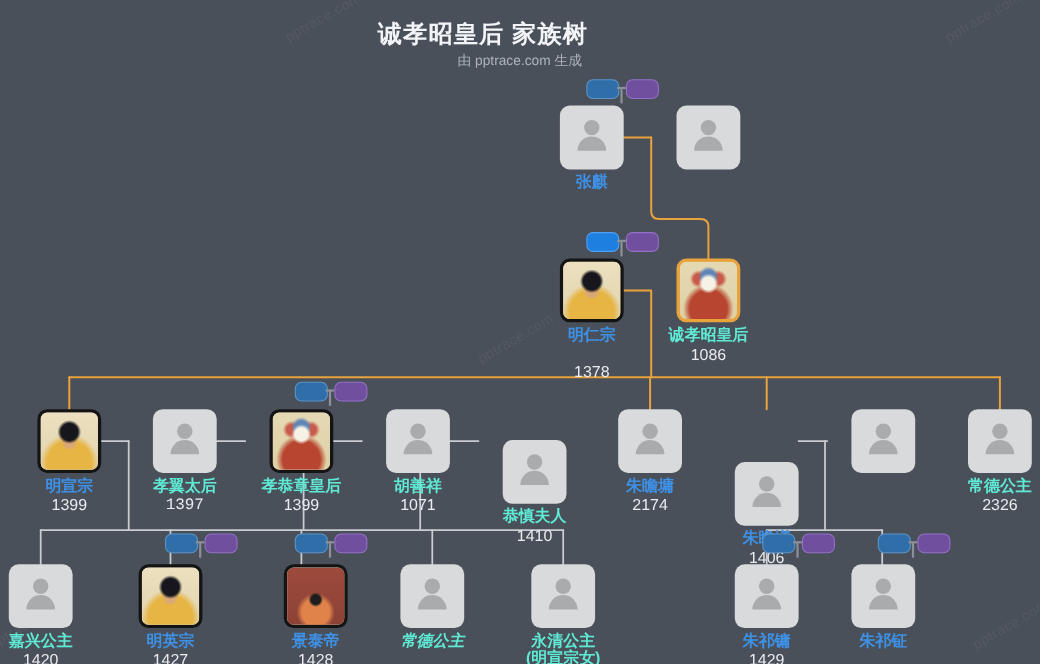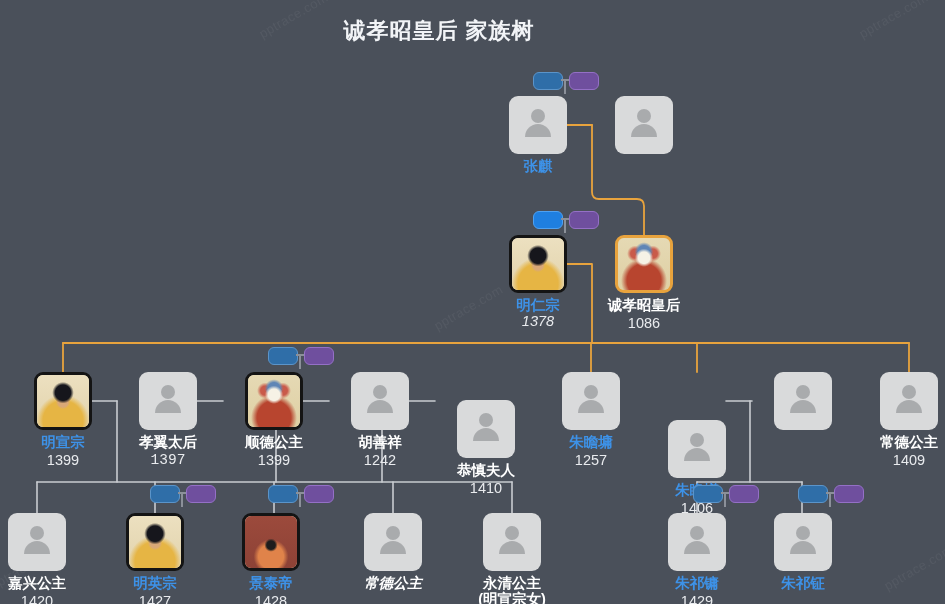--- a/index.html
+++ b/index.html
@@ -46,21 +46,21 @@
           width:14px;height:14px;border-radius:50%;background:#a9abad;}
   .avatar .body{position:absolute;left:50%;bottom:5px;transform:translateX(-50%);
           width:26px;height:13px;background:#a9abad;
           border-radius:13px 13px 0 0;}
   .pname{
     position:absolute;top:62px;left:50%;transform:translateX(-50%);
     font-size:14.5px;font-weight:bold;white-space:nowrap;line-height:16px;
     text-align:center;
   }
   .pname.m{color:#3d92e8;}
-  .pname.f{color:#ffffff;}
+  .pname.f{color:#5eead4;}
   .pname2{display:block;font-size:14.5px;font-weight:bold;line-height:16px;}
   .pyear{
     position:absolute;left:50%;transform:translateX(-50%);
     font-size:14.5px;color:#e9ebee;white-space:nowrap;
   }
 
   
   .badge{position:absolute;}
   .badge .pill{position:absolute;top:0;width:28px;height:16px;border-radius:6px;}
   .badge .pill.blue{left:0;background:#2f6ea8;border:1px solid #5b94c9;}
@@ -74,20 +74,21 @@
 
 <div id="stage">
 
   <div class="wm" style="left:255px;top:8px;">pptrace.com</div>
   <div class="wm" style="left:855px;top:8px;">pptrace.com</div>
   <div class="wm" style="left:-14px;top:560px;">pptrace.com</div>
   <div class="wm" style="left:880px;top:560px;">pptrace.com</div>
   <div class="wm" style="left:430px;top:300px;">pptrace.com</div>
 
   <div class="title">诚孝昭皇后 家族树</div>
+  <div class="subtitle">由 pptrace.com 生成</div>
 
   <svg id="links" viewBox="0 0 945 604" xmlns="http://www.w3.org/2000/svg">
       <path d="M 92 401 L 117 401" fill="none" stroke="#c9ccd1" stroke-width="1.6" stroke-linecap="round" stroke-linejoin="round"></path>
       <path d="M 197 401 L 223 401" fill="none" stroke="#c9ccd1" stroke-width="1.6" stroke-linecap="round" stroke-linejoin="round"></path>
       <path d="M 303 401 L 329 401" fill="none" stroke="#c9ccd1" stroke-width="1.6" stroke-linecap="round" stroke-linejoin="round"></path>
       <path d="M 409 401 L 435 401" fill="none" stroke="#c9ccd1" stroke-width="1.6" stroke-linecap="round" stroke-linejoin="round"></path>
       <path d="M 726 401 L 752 401" fill="none" stroke="#c9ccd1" stroke-width="1.6" stroke-linecap="round" stroke-linejoin="round"></path>
       <path d="M 117 401 L 117 455 L 117 482" fill="none" stroke="#c9ccd1" stroke-width="1.6" stroke-linecap="round" stroke-linejoin="round"></path>
       <path d="M 276 401 L 276 482" fill="none" stroke="#c9ccd1" stroke-width="1.6" stroke-linecap="round" stroke-linejoin="round"></path>
       <path d="M 382 401 L 382 482" fill="none" stroke="#c9ccd1" stroke-width="1.6" stroke-linecap="round" stroke-linejoin="round"></path>
@@ -127,21 +128,21 @@
             <div class="head"></div>
             <div class="body"></div>
           </div>
         </div>
       </div>
       <div class="node" style="left: 509px; top: 235px;">
         <div class="card photo">
           <div style="position: absolute; inset: 0px; background: radial-gradient(circle at 50% 34%, rgb(22, 22, 28) 0px, rgb(22, 22, 28) 18%, rgba(22, 22, 28, 0) 25%), radial-gradient(circle at 50% 52%, rgb(217, 168, 119) 0px, rgb(217, 168, 119) 13%, rgba(217, 168, 119, 0) 19%), radial-gradient(circle at 50% 88%, rgb(230, 181, 68) 0px, rgb(230, 181, 68) 38%, rgba(230, 181, 68, 0) 50%), linear-gradient(rgb(236, 224, 192), rgb(226, 211, 172));"></div>
         </div>
         <div class="pname m">明仁宗</div>
-        <div class="pyear" style="top: 78px; font-style: italic;">1378</div>
+        <div class="pyear" style="top: 96px;">1378</div>
       </div>
       <div class="node" style="left: 615px; top: 235px;">
         <div class="card root">
           <div style="position: absolute; inset: 0px; background: radial-gradient(circle at 50% 38%, rgb(246, 242, 230) 0px, rgb(246, 242, 230) 14%, rgba(246, 242, 230, 0) 22%), radial-gradient(circle at 50% 26%, rgb(95, 134, 182) 0px, rgb(95, 134, 182) 13%, rgba(95, 134, 182, 0) 20%), radial-gradient(circle at 33% 30%, rgb(201, 90, 74) 0px, rgb(201, 90, 74) 9%, rgba(201, 90, 74, 0) 16%), radial-gradient(circle at 67% 30%, rgb(201, 90, 74) 0px, rgb(201, 90, 74) 9%, rgba(201, 90, 74, 0) 16%), radial-gradient(circle at 50% 82%, rgb(184, 69, 47) 0px, rgb(184, 69, 47) 34%, rgba(184, 69, 47, 0) 46%), linear-gradient(rgb(229, 217, 180), rgb(223, 208, 164));"></div>
         </div>
         <div class="pname f">诚孝昭皇后</div>
         <div class="pyear" style="top: 80px;">1086</div>
       </div>
       <div class="node" style="left: 34px; top: 372px;">
         <div class="card photo">
@@ -157,52 +158,52 @@
             <div class="body"></div>
           </div>
         </div>
         <div class="pname f">孝翼太后</div>
         <div class="pyear" style="top: 80px; font-family: Liberation Mono, monospace;">1397</div>
       </div>
       <div class="node" style="left: 245px; top: 372px;">
         <div class="card photo">
           <div style="position: absolute; inset: 0px; background: radial-gradient(circle at 50% 38%, rgb(246, 242, 230) 0px, rgb(246, 242, 230) 14%, rgba(246, 242, 230, 0) 22%), radial-gradient(circle at 50% 26%, rgb(95, 134, 182) 0px, rgb(95, 134, 182) 13%, rgba(95, 134, 182, 0) 20%), radial-gradient(circle at 33% 30%, rgb(201, 90, 74) 0px, rgb(201, 90, 74) 9%, rgba(201, 90, 74, 0) 16%), radial-gradient(circle at 67% 30%, rgb(201, 90, 74) 0px, rgb(201, 90, 74) 9%, rgba(201, 90, 74, 0) 16%), radial-gradient(circle at 50% 82%, rgb(184, 69, 47) 0px, rgb(184, 69, 47) 34%, rgba(184, 69, 47, 0) 46%), linear-gradient(rgb(229, 217, 180), rgb(223, 208, 164));"></div>
         </div>
-        <div class="pname f">顺德公主</div>
+        <div class="pname f">孝恭章皇后</div>
         <div class="pyear" style="top: 80px;">1399</div>
       </div>
       <div class="node" style="left: 351px; top: 372px;">
         <div class="card ph">
           <div class="avatar">
             <div class="head"></div>
             <div class="body"></div>
           </div>
         </div>
         <div class="pname f">胡善祥</div>
-        <div class="pyear" style="top: 80px;">1242</div>
+        <div class="pyear" style="top: 80px;">1071</div>
       </div>
       <div class="node" style="left: 457px; top: 372px; margin-top: 28px;">
         <div class="card ph">
           <div class="avatar">
             <div class="head"></div>
             <div class="body"></div>
           </div>
         </div>
         <div class="pname f">恭慎夫人</div>
         <div class="pyear" style="top: 80px;">1410</div>
       </div>
       <div class="node" style="left: 562px; top: 372px;">
         <div class="card ph">
           <div class="avatar">
             <div class="head"></div>
             <div class="body"></div>
           </div>
         </div>
         <div class="pname m">朱瞻墉</div>
-        <div class="pyear" style="top: 80px;">1257</div>
+        <div class="pyear" style="top: 80px;">2174</div>
       </div>
       <div class="node" style="left: 668px; top: 372px; margin-top: 48px;">
         <div class="card ph">
           <div class="avatar">
             <div class="head"></div>
             <div class="body"></div>
           </div>
         </div>
         <div class="pname m">朱瞻墡</div>
         <div class="pyear" style="top: 80px;">1406</div>
@@ -216,40 +217,40 @@
         </div>
       </div>
       <div class="node" style="left: 880px; top: 372px;">
         <div class="card ph">
           <div class="avatar">
             <div class="head"></div>
             <div class="body"></div>
           </div>
         </div>
         <div class="pname f">常德公主</div>
-        <div class="pyear" style="top: 80px;">1409</div>
+        <div class="pyear" style="top: 80px;">2326</div>
       </div>
       <div class="node" style="left: 8px; top: 513px;">
         <div class="card ph">
           <div class="avatar">
             <div class="head"></div>
             <div class="body"></div>
           </div>
         </div>
         <div class="pname f">嘉兴公主</div>
         <div class="pyear" style="top: 80px;">1420</div>
       </div>
       <div class="node" style="left: 126px; top: 513px;">
         <div class="card photo">
           <div style="position: absolute; inset: 0px; background: radial-gradient(circle at 50% 34%, rgb(22, 22, 28) 0px, rgb(22, 22, 28) 18%, rgba(22, 22, 28, 0) 25%), radial-gradient(circle at 50% 52%, rgb(217, 168, 119) 0px, rgb(217, 168, 119) 13%, rgba(217, 168, 119, 0) 19%), radial-gradient(circle at 50% 88%, rgb(230, 181, 68) 0px, rgb(230, 181, 68) 38%, rgba(230, 181, 68, 0) 50%), linear-gradient(rgb(236, 224, 192), rgb(226, 211, 172));"></div>
         </div>
         <div class="pname m">明英宗</div>
         <div class="pyear" style="top: 80px;">1427</div>
       </div>
-      <div class="node" style="left: 242px; top: 513px;">
+      <div class="node" style="left: 258px; top: 513px;">
         <div class="card photo">
           <div style="position: absolute; inset: 0px; background: radial-gradient(circle at 50% 56%, rgb(29, 29, 29) 0px, rgb(29, 29, 29) 11%, rgba(29, 29, 29, 0) 17%), radial-gradient(circle at 50% 78%, rgb(224, 131, 74) 0px, rgb(224, 131, 74) 26%, rgba(224, 131, 74, 0) 36%), linear-gradient(rgb(156, 74, 60), rgb(141, 66, 54));"></div>
         </div>
         <div class="pname m">景泰帝</div>
         <div class="pyear" style="top: 80px;">1428</div>
       </div>
       <div class="node" style="left: 364px; top: 513px; font-style: italic;">
         <div class="card ph">
           <div class="avatar">
             <div class="head"></div>

